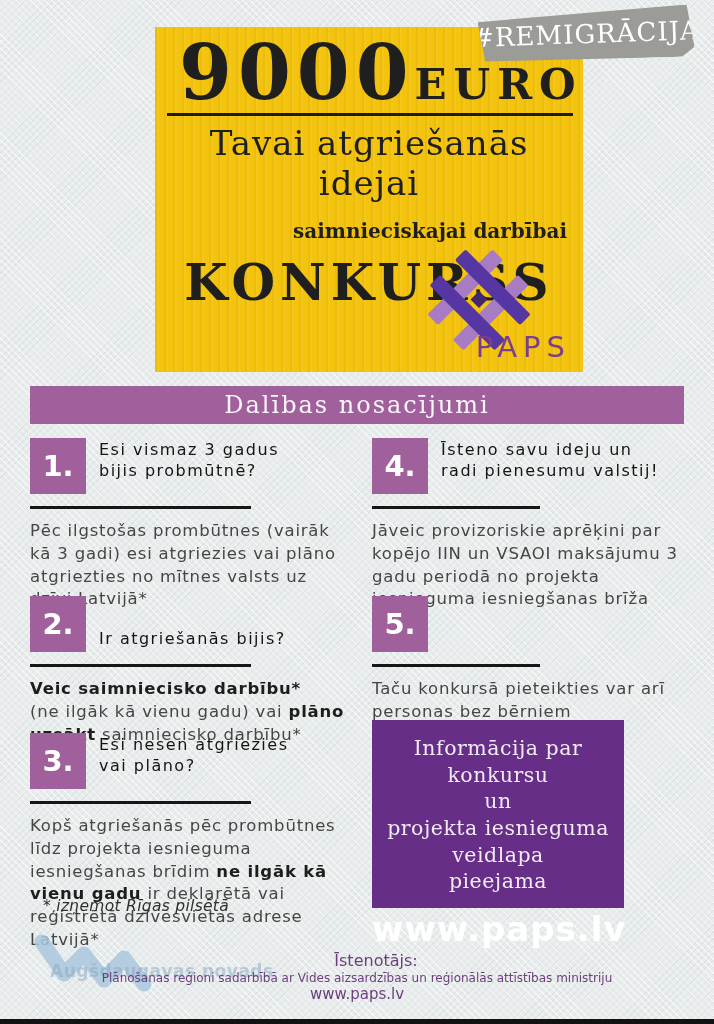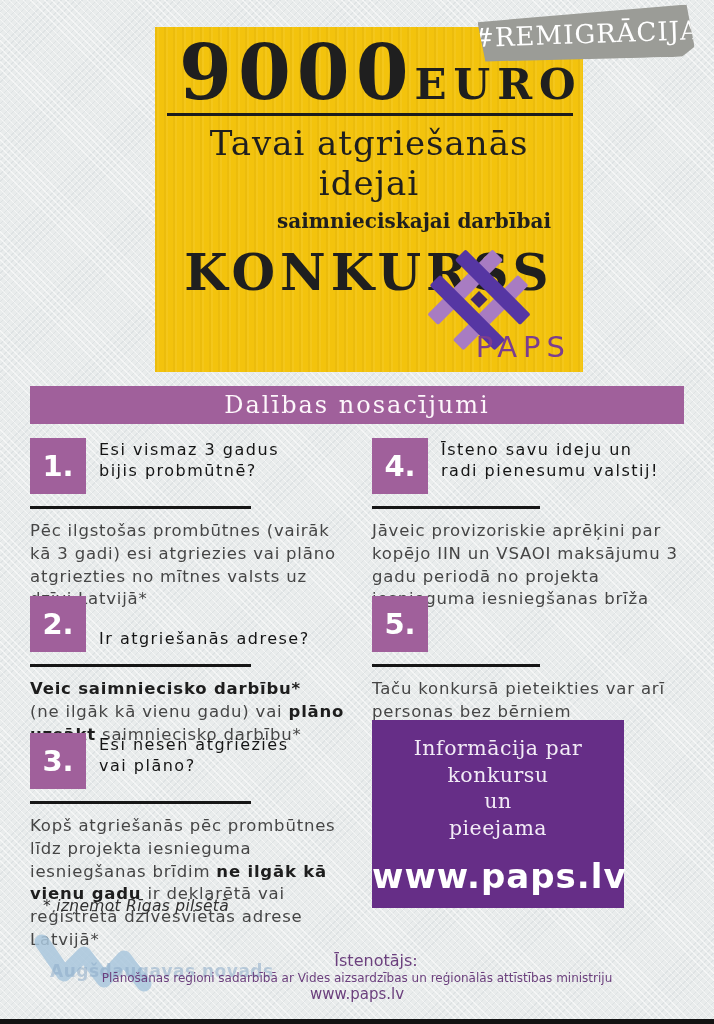--- a/index.html
+++ b/index.html
@@ -28,21 +28,21 @@
     position:absolute; left:155px; top:27px; width:428px; height:345px;
     background-color:#f3c30d;
     background-image:repeating-linear-gradient(90deg, rgba(120,80,0,0.06) 0 2px, rgba(255,255,255,0.06) 2px 4px, transparent 4px 9px);
     z-index:2; color:#1f1f1f;
   }
   .amount-row { display:flex; align-items:baseline; justify-content:space-between; padding:6px 20px 0 24px; }
   .amount { font-family:"DejaVu Serif", serif; font-weight:bold; font-size:76px; line-height:1.05; letter-spacing:6px; }
   .currency { font-family:"DejaVu Serif", serif; font-weight:bold; font-size:42px; letter-spacing:7px; }
   .hero-rule { border-top:3px solid #1c1c1c; margin:0 10px 0 12px; }
   .hero-title1 { font-family:"DejaVu Serif", serif; font-size:34px; text-align:center; margin-top:7px; letter-spacing:1px; }
-  .hero-title2 { font-family:"DejaVu Serif", serif; font-weight:bold; font-size:20px; text-align:right; padding-right:32px; margin-top:6px; }
+  .hero-title2 { font-family:"DejaVu Serif", serif; font-weight:bold; font-size:20px; text-align:right; padding-right:16px; margin-top:16px; }
   .hero-title3 { font-family:"DejaVu Serif", serif; font-weight:bold; font-size:50px; text-align:center; margin-top:10px; letter-spacing:5px; }
 
   
   .paps-logo { position:absolute; right:10px; bottom:8px; width:165px; height:102px; }
   .hash { position:absolute; left:28px; top:-4px; width:86px; height:86px; transform:rotate(45deg); }
   .hash .vbar { position:absolute; top:-3px; width:15px; height:92px; background:#a87cc2; border-radius:2px; }
   .hash .vbar.v1 { left:16px; } .hash .vbar.v2 { left:52px; }
   .hash .hbar { position:absolute; left:-3px; height:15px; width:92px; background:#5636a3; border-radius:2px; }
   .hash .hbar.h1 { top:16px; } .hash .hbar.h2 { top:52px; }
   .hash .center-dot { position:absolute; left:36px; top:36px; width:12px; height:12px; background:#41286e; }
@@ -139,21 +139,21 @@
       <div class="num">1.</div>
       <div class="cond-heading">Esi vismaz 3 gadus<br>bijis probmūtnē?</div>
     </div>
     <div class="cond-underline"></div>
     <div class="cond-body"><span>Pēc ilgstošas prombūtnes (vairāk kā 3 gadi) esi atgriezies vai plāno atgriezties no mītnes valsts uz dzīvi Latvijā*</span></div>
   </div>
 
   <div class="cond l" id="cond-2">
     <div class="cond-head single">
       <div class="num">2.</div>
-      <div class="cond-heading">Ir atgriešanās adrese?</div>
+      <div class="cond-heading">Ir atgriešanās bijis?</div>
     </div>
     <div class="cond-underline"></div>
     <div class="cond-body"><span class="b">Veic saimniecisko darbību*</span><span>
 (ne ilgāk kā vienu gadu) vai </span><span class="b">plāno uzsākt</span><span> saimniecisko darbību*</span></div>
   </div>
 
   <div class="cond l" id="cond-3">
     <div class="cond-head">
       <div class="num">3.</div>
       <div class="cond-heading">Esi nesen atgriezies<br>vai plāno?</div>
@@ -178,20 +178,21 @@
     <div class="cond-underline"></div>
     <div class="cond-body"><span>Taču konkursā pieteikties var arī personas bez bērniem</span></div>
   </div>
 
   <div class="footnote">* izņemot Rīgas pilsētā</div>
 
   <div class="info-box">
     <div class="info-lines" id="info-lines">
         <div>Informācija par konkursu</div>
         <div>un</div>
+        <div>projekta iesnieguma veidlapa</div>
         <div>pieejama</div>
       </div>
     <div class="info-url">www.paps.lv</div>
   </div>
 
   <div class="watermark">
     <svg width="250" height="60">
       <path d="M14 8 L36 40 L56 20 L76 46 L96 24 L116 50" stroke="#a9c7dd" stroke-width="15" fill="none" stroke-linecap="round" stroke-linejoin="round" opacity="0.85"></path>
     </svg>
     <div class="watermark-text">Augšdaugavas novads</div>

